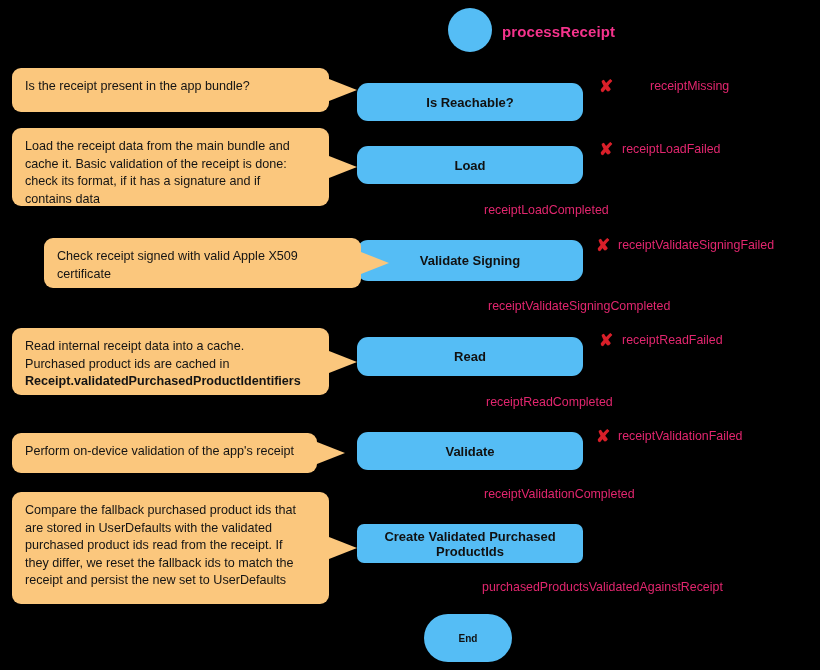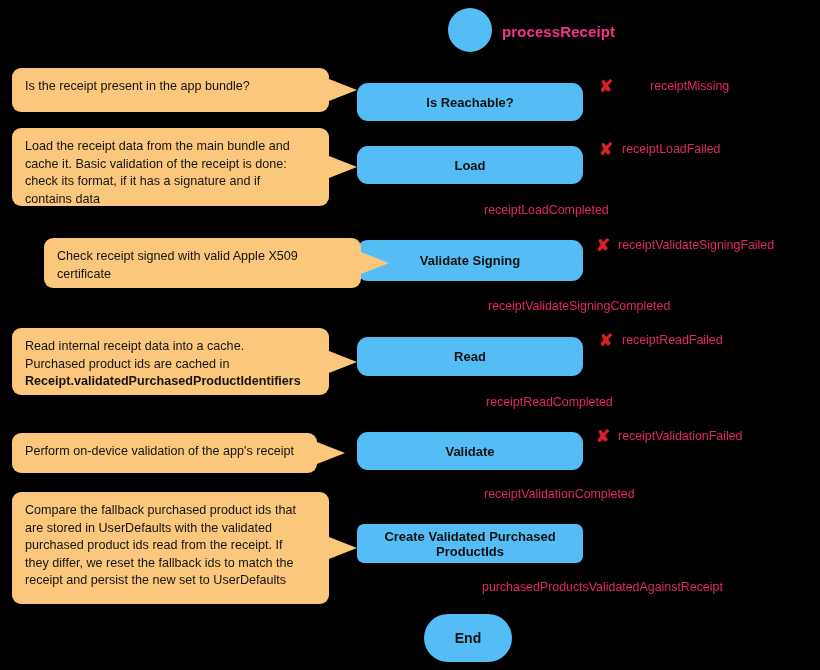--- a/index.html
+++ b/index.html
@@ -163,21 +163,21 @@
   </div>
 
   <div class="node" style="left:357px; top:432px; width:226px; height:38px;">
     <span>Validate</span>
   </div>
 
   <div class="node" style="left:357px; top:524px; width:226px; height:39px;border-radius:7px;">
     <span>Create Validated Purchased ProductIds</span>
   </div>
 
-  <div class="node end-node" style="left:424px; top:614px; width:88px; height:48px; font-size:14px;">
+  <div class="node end-node" style="left:424px; top:614px; width:88px; height:48px; font-size:10px;">
     <span>End</span>
   </div>
 
   <div class="edge-label" style="left:484px; top:203px;">receiptLoadCompleted</div>
 
   <div class="edge-label" style="left:488px; top:299px;">receiptValidateSigningCompleted</div>
 
   <div class="edge-label" style="left:486px; top:395px;">receiptReadCompleted</div>
 
   <div class="edge-label" style="left:484px; top:487px;">receiptValidationCompleted</div>

